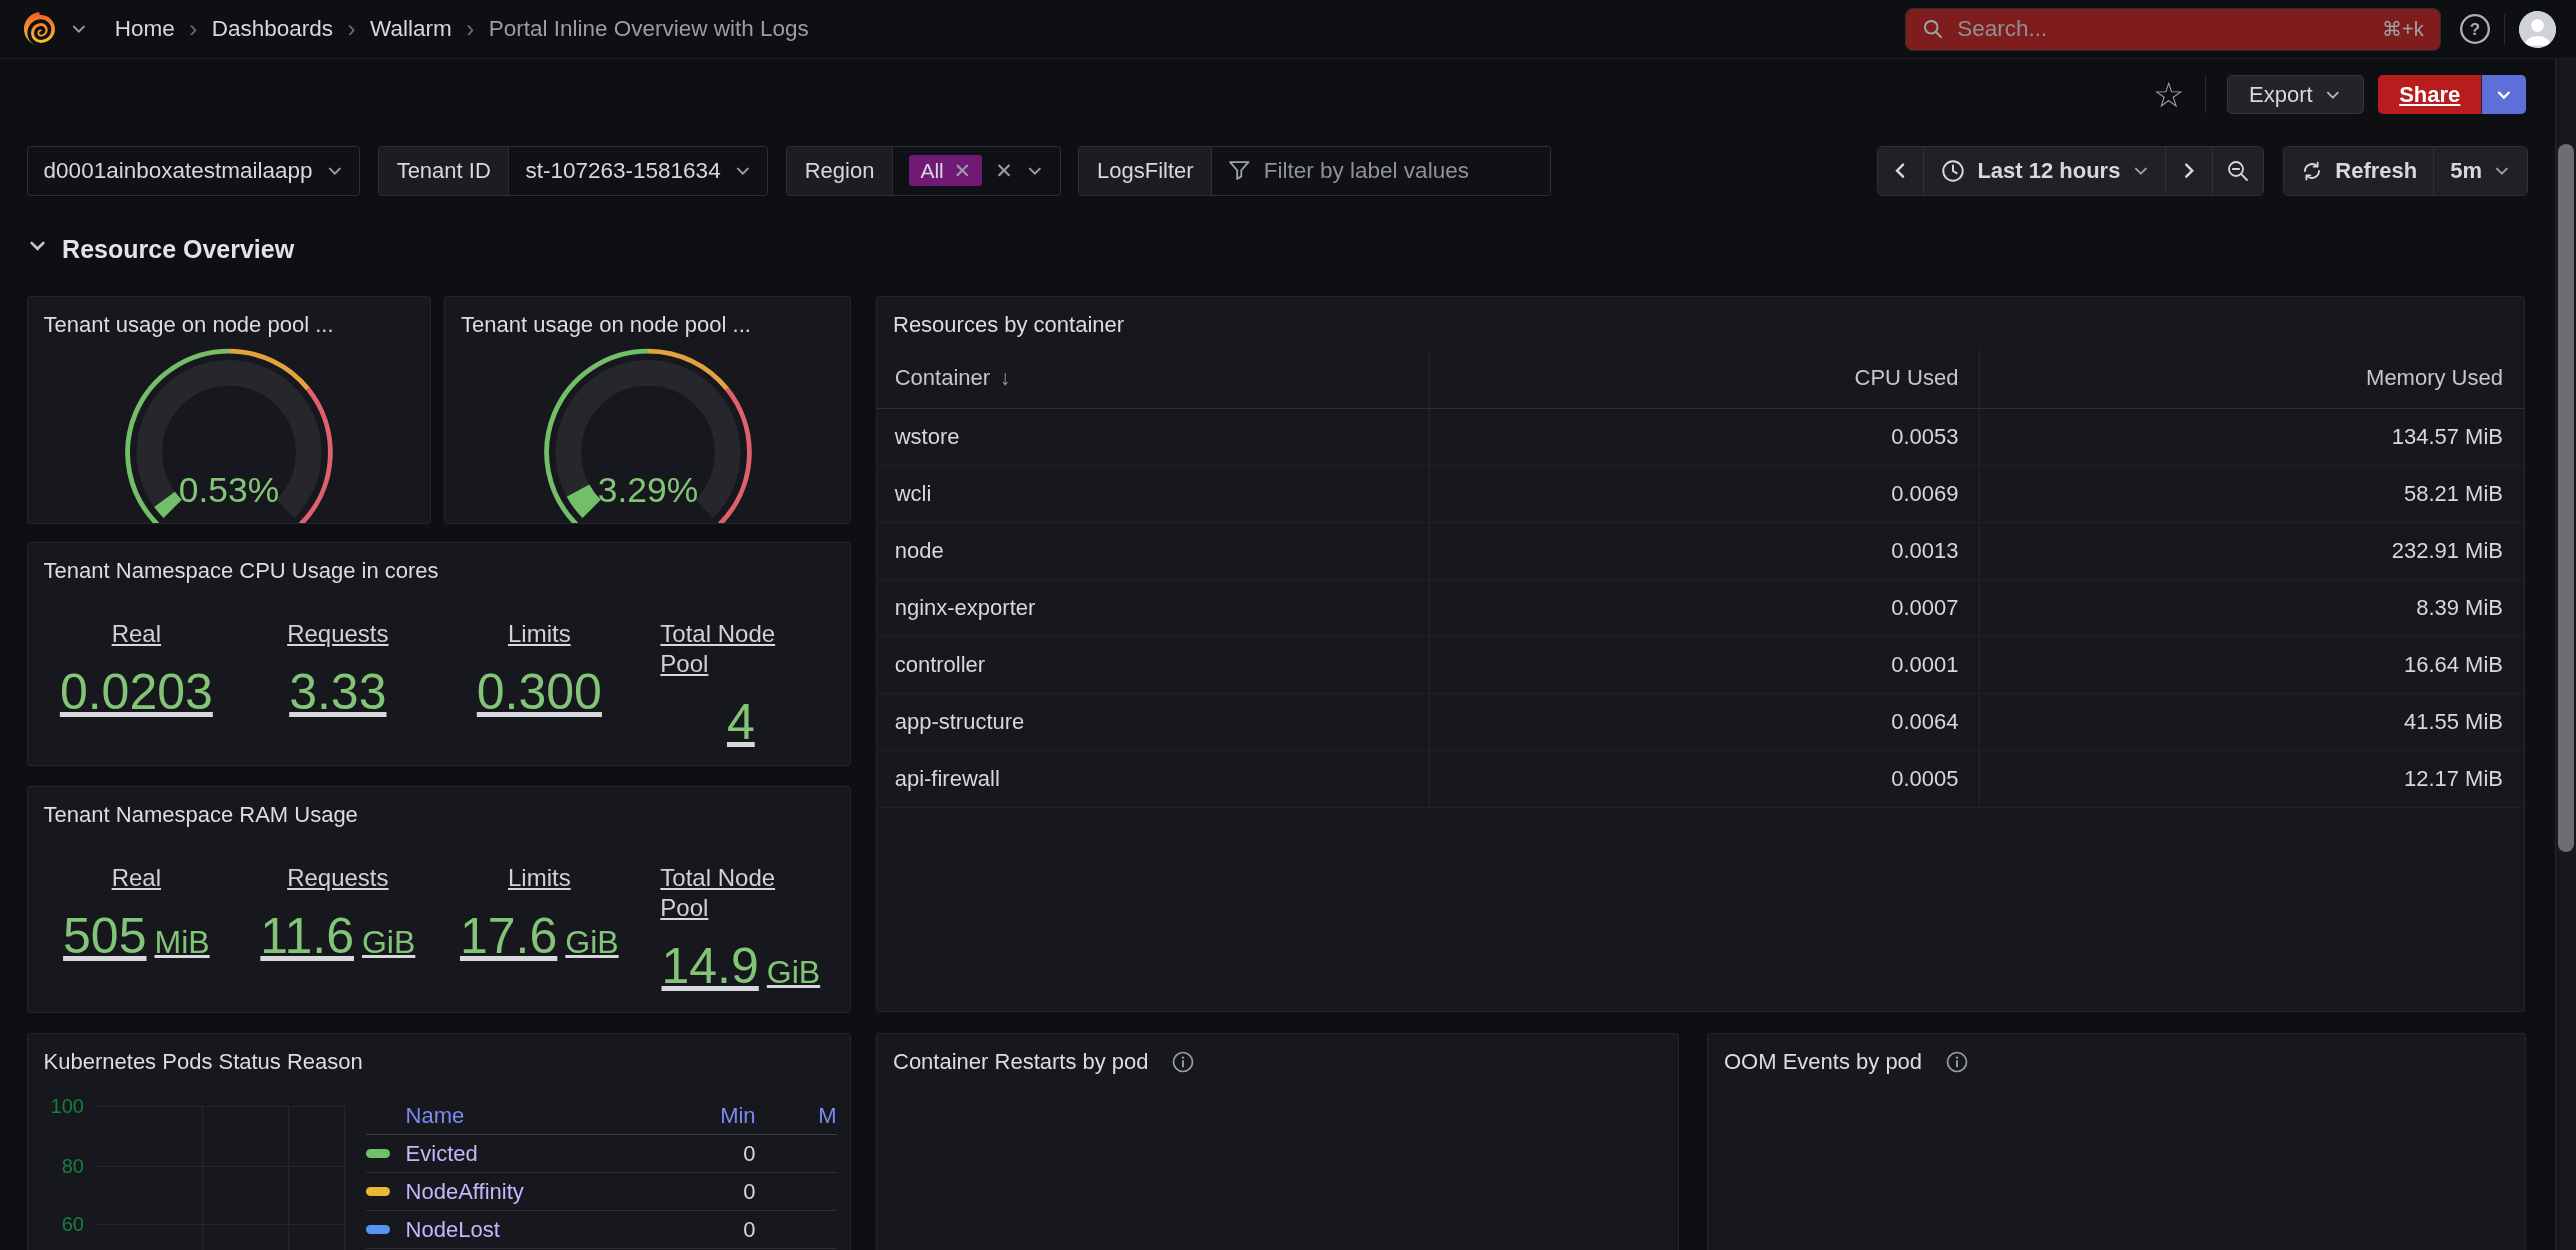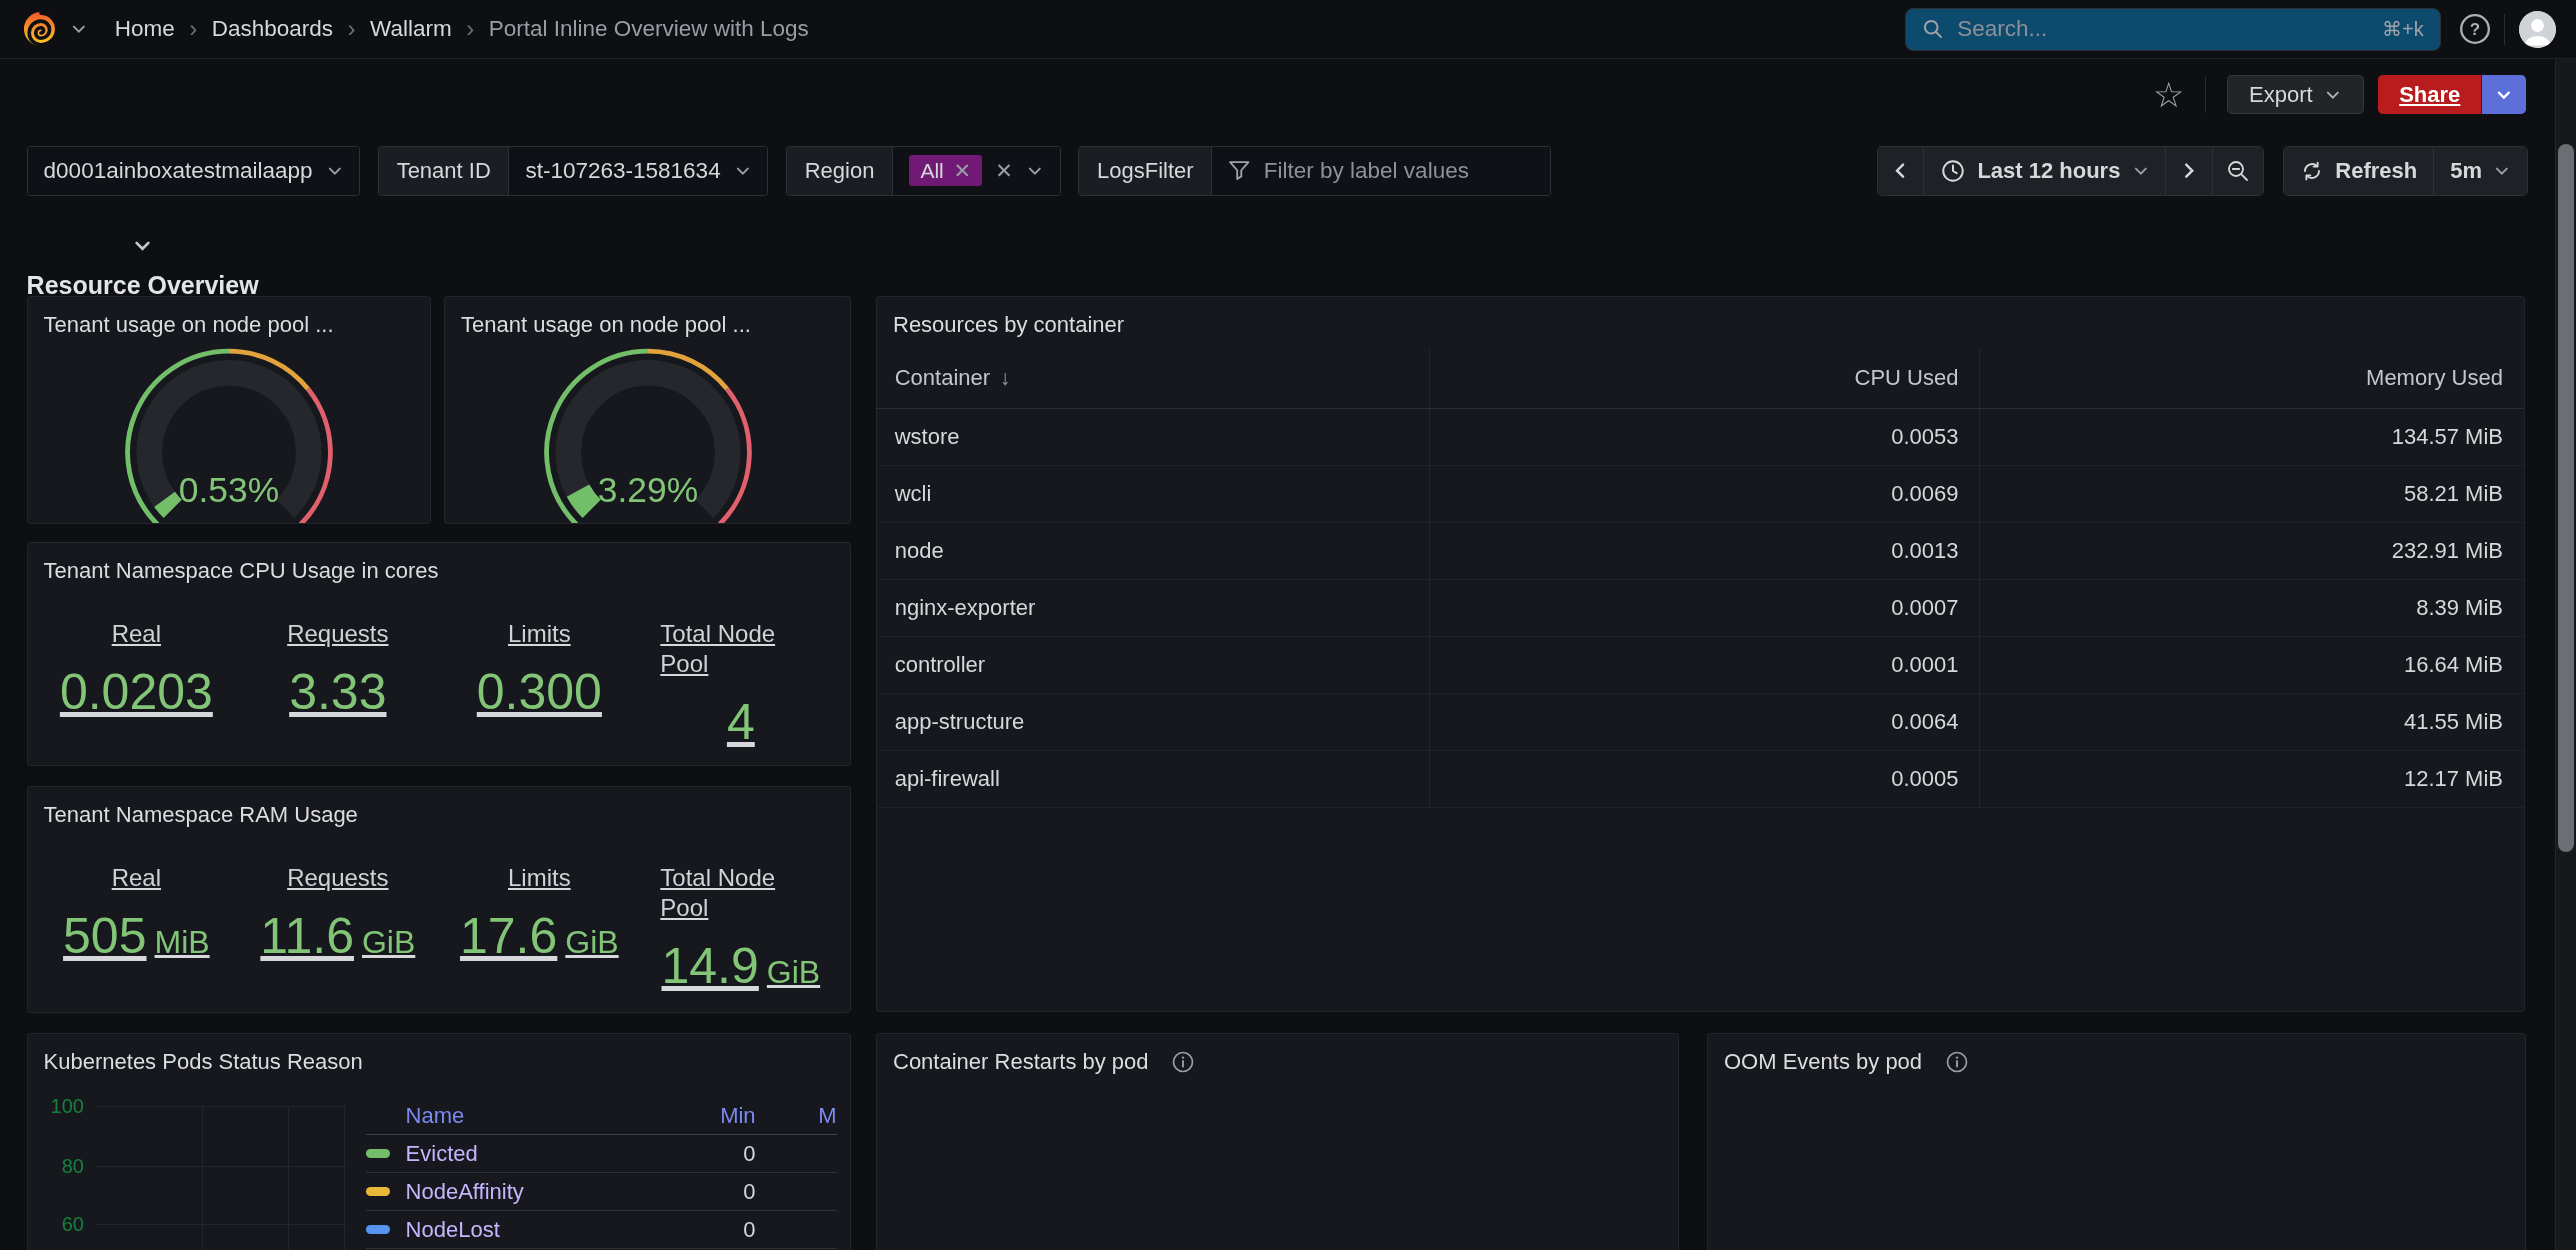--- a/index.html
+++ b/index.html
@@ -10,21 +10,21 @@
 
   
   .nav { position:absolute; left:0; top:0; width:2576px; height:59px; display:flex; align-items:center;
          padding:0 20px; border-bottom:0.8px solid #1e2024; background:#0e0f13; z-index:5; }
   .logo-btn { display:flex; align-items:center; gap:8px; cursor:pointer; }
   .crumbs { display:flex; align-items:center; margin-left:27px; font-size:22.5px; }
   .crumb { color:#d6d8dc; white-space:nowrap; }
   .crumb.current { color:#9a9da4; }
   .crumb-sep { color:#6c6f76; padding:0 14.5px; font-size:24px; }
   .nav-right { margin-left:auto; display:flex; align-items:center; }
-  .searchbox { position:relative; width:536px; height:43px; background:#0c4a6e; border:0.8px solid #2c2e35;
+  .searchbox { position:relative; width:536px; height:43px; background:#7f1d1d; border:0.8px solid #2c2e35;
                border-radius:8px; display:flex; align-items:center; padding:0 16px; }
   .searchbox input { flex:1; background:transparent; border:none; outline:none; color:#c9ccd1;
                      font-size:22.5px; font-family:"Liberation Sans",sans-serif; margin-left:13px; }
   .searchbox input::placeholder { color:#8e9197; }
   .kbd-hint { color:#9fa2a7; font-size:20px; }
   .icon-btn { display:flex; align-items:center; justify-content:center; width:42px; height:42px; cursor:pointer; }
   .nav-divider { width:0.8px; height:31px; background:#2b2d33; margin:0 14.5px 0 8px; }
   .avatar { width:37px; height:37px; border-radius:50%; background:#cfd2d6; overflow:hidden; cursor:pointer; }
 
   
@@ -56,21 +56,21 @@
 
   .timebar { margin-left:auto; display:flex; align-items:center; gap:19.3px; }
   .tgroup { display:flex; height:50px; border-radius:4.8px; overflow:hidden; border:0.8px solid #2e3036; }
   .tseg { display:flex; align-items:center; gap:11.3px; padding:0 16px; background:#1f2126; color:#d6d8dc;
           font-size:22px; border-right:0.8px solid #2e3036; cursor:pointer; white-space:nowrap; }
   .tseg:last-child { border-right:none; }
   .tseg.narrow { padding:0 13px; }
   .tlabel { font-weight:bold; font-size:22px; }
 
   
-  .section-head { position:absolute; left:26.6px; top:235px; display:flex; align-items:center; gap:14.5px; cursor:pointer;flex-direction:column; }
+  .section-head { position:absolute; left:26.6px; top:235px; display:flex; align-items:flex-start; gap:14.5px; cursor:pointer; }
   .section-title { font-size:25px; font-weight:bold; color:#e3e4e8; }
 
   
   .panel { position:absolute; background:#16181d; border:0.8px solid #24262c; border-radius:3.2px; overflow:hidden; }
   .panel-title { display:flex; align-items:center; gap:11.3px; padding:14.5px 0 0 16px; font-size:22px;
                  font-weight:500; color:#dcdde1; cursor:pointer; white-space:nowrap; overflow:hidden; }
   .gauge-wrap { display:flex; justify-content:center; margin-top:4.8px; }
 
   
   .stat-body { display:flex; width:100%; padding:0 8px; margin-top:35px; }

